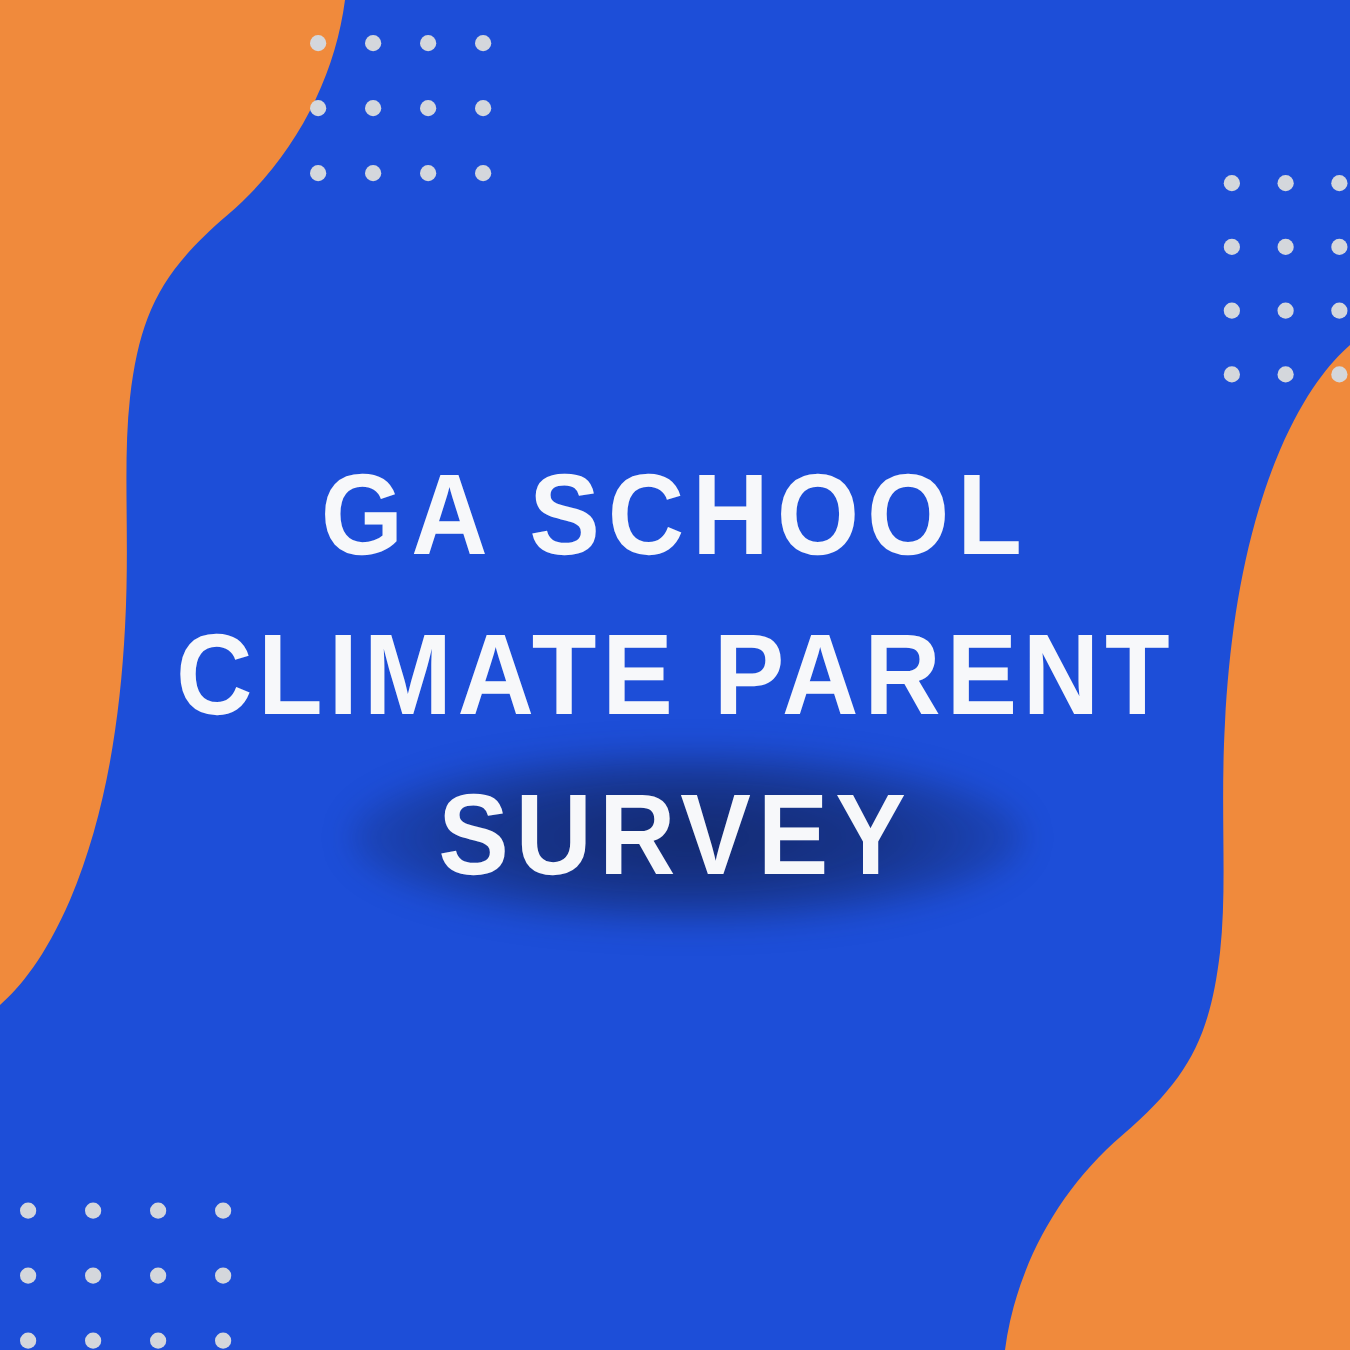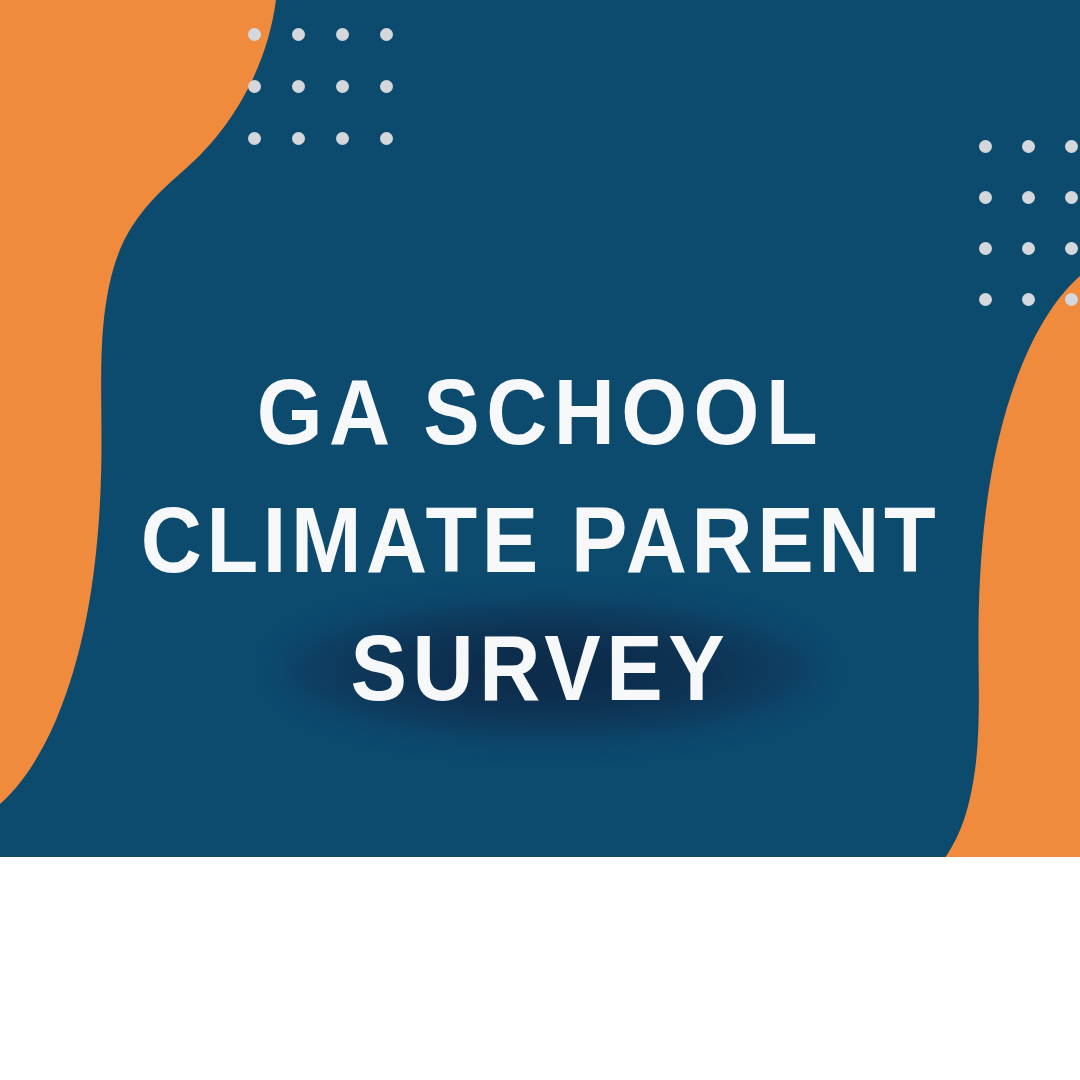--- a/index.html
+++ b/index.html
@@ -4,23 +4,23 @@
 <title>GA School Climate Parent Survey</title>
 <style>
   html, body {
     margin: 0;
     padding: 0;
     background: #ffffff;
   }
   #canvas {
     position: relative;
     width: 1080px;
-    height: 857px;
+    height: 1080px;
     overflow: hidden;
-    background: #0c4a6e;
+    background: #1d4ed8;
     font-family: "Liberation Sans", "DejaVu Sans", sans-serif;
     -webkit-font-smoothing: antialiased;
   }
 
   
   .blob {
     position: absolute;
     top: 0;
     left: 0;
     width: 1080px;

